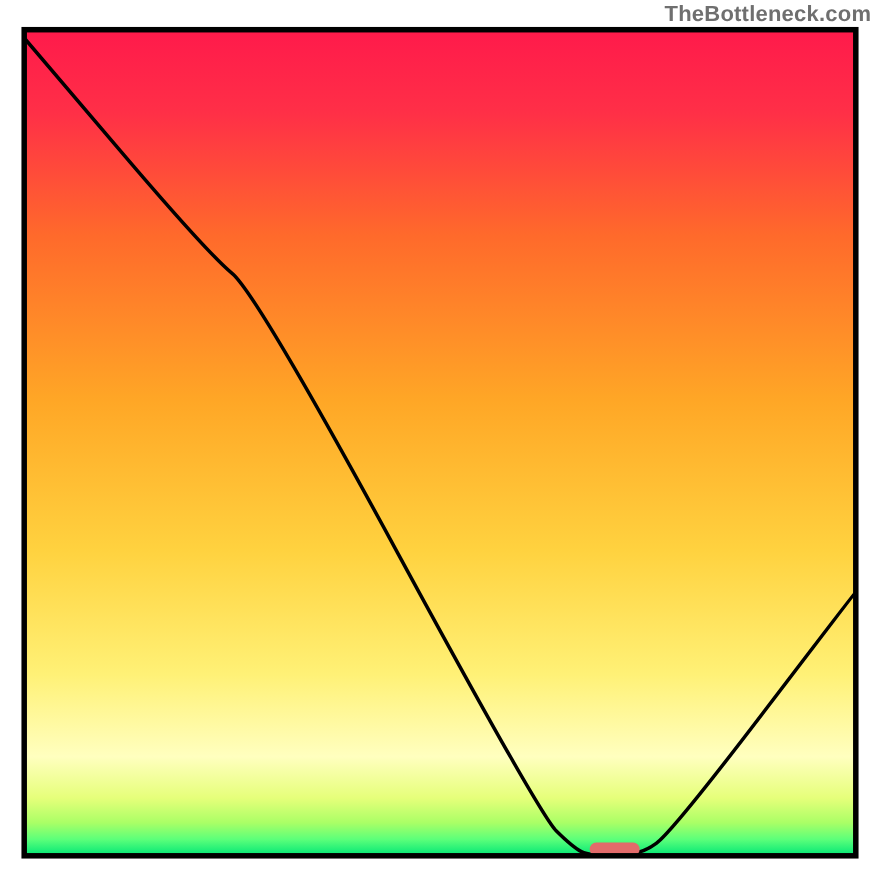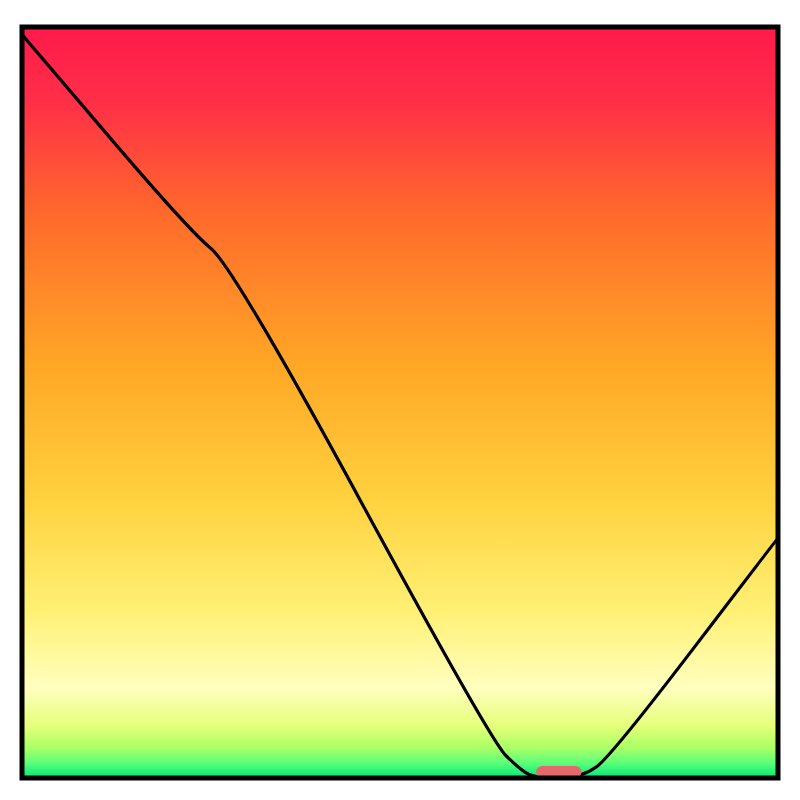--- a/index.html
+++ b/index.html
@@ -4,20 +4,21 @@
 <style>
   body{margin:0;padding:0;width:800px;height:800px;background:#fff;font-family:Arial,sans-serif}
   .wrap{position:relative;width:800px;height:800px}
   .attribution{position:absolute;top:2px;right:8px;font-size:20px;font-weight:bold;color:#6f6f6f;letter-spacing:.2px}
   svg{display:block}
 </style>
 </head>
 <body>
 
 <div class="wrap">
+  <div class="attribution">TheBottleneck.com</div>
   <svg width="800" height="800" viewBox="0 0 800 800">
     <defs>
       <linearGradient id="bg" x1="0" y1="0" x2="0" y2="1">
         <stop offset="0%" stop-color="#ff1a4b"></stop>
         <stop offset="10%" stop-color="#ff2f47"></stop>
         <stop offset="25%" stop-color="#ff6a2b"></stop>
         <stop offset="45%" stop-color="#ffa726"></stop>
         <stop offset="63%" stop-color="#ffd23f"></stop>
         <stop offset="78%" stop-color="#fff176"></stop>
         <stop offset="88%" stop-color="#ffffbf"></stop>

